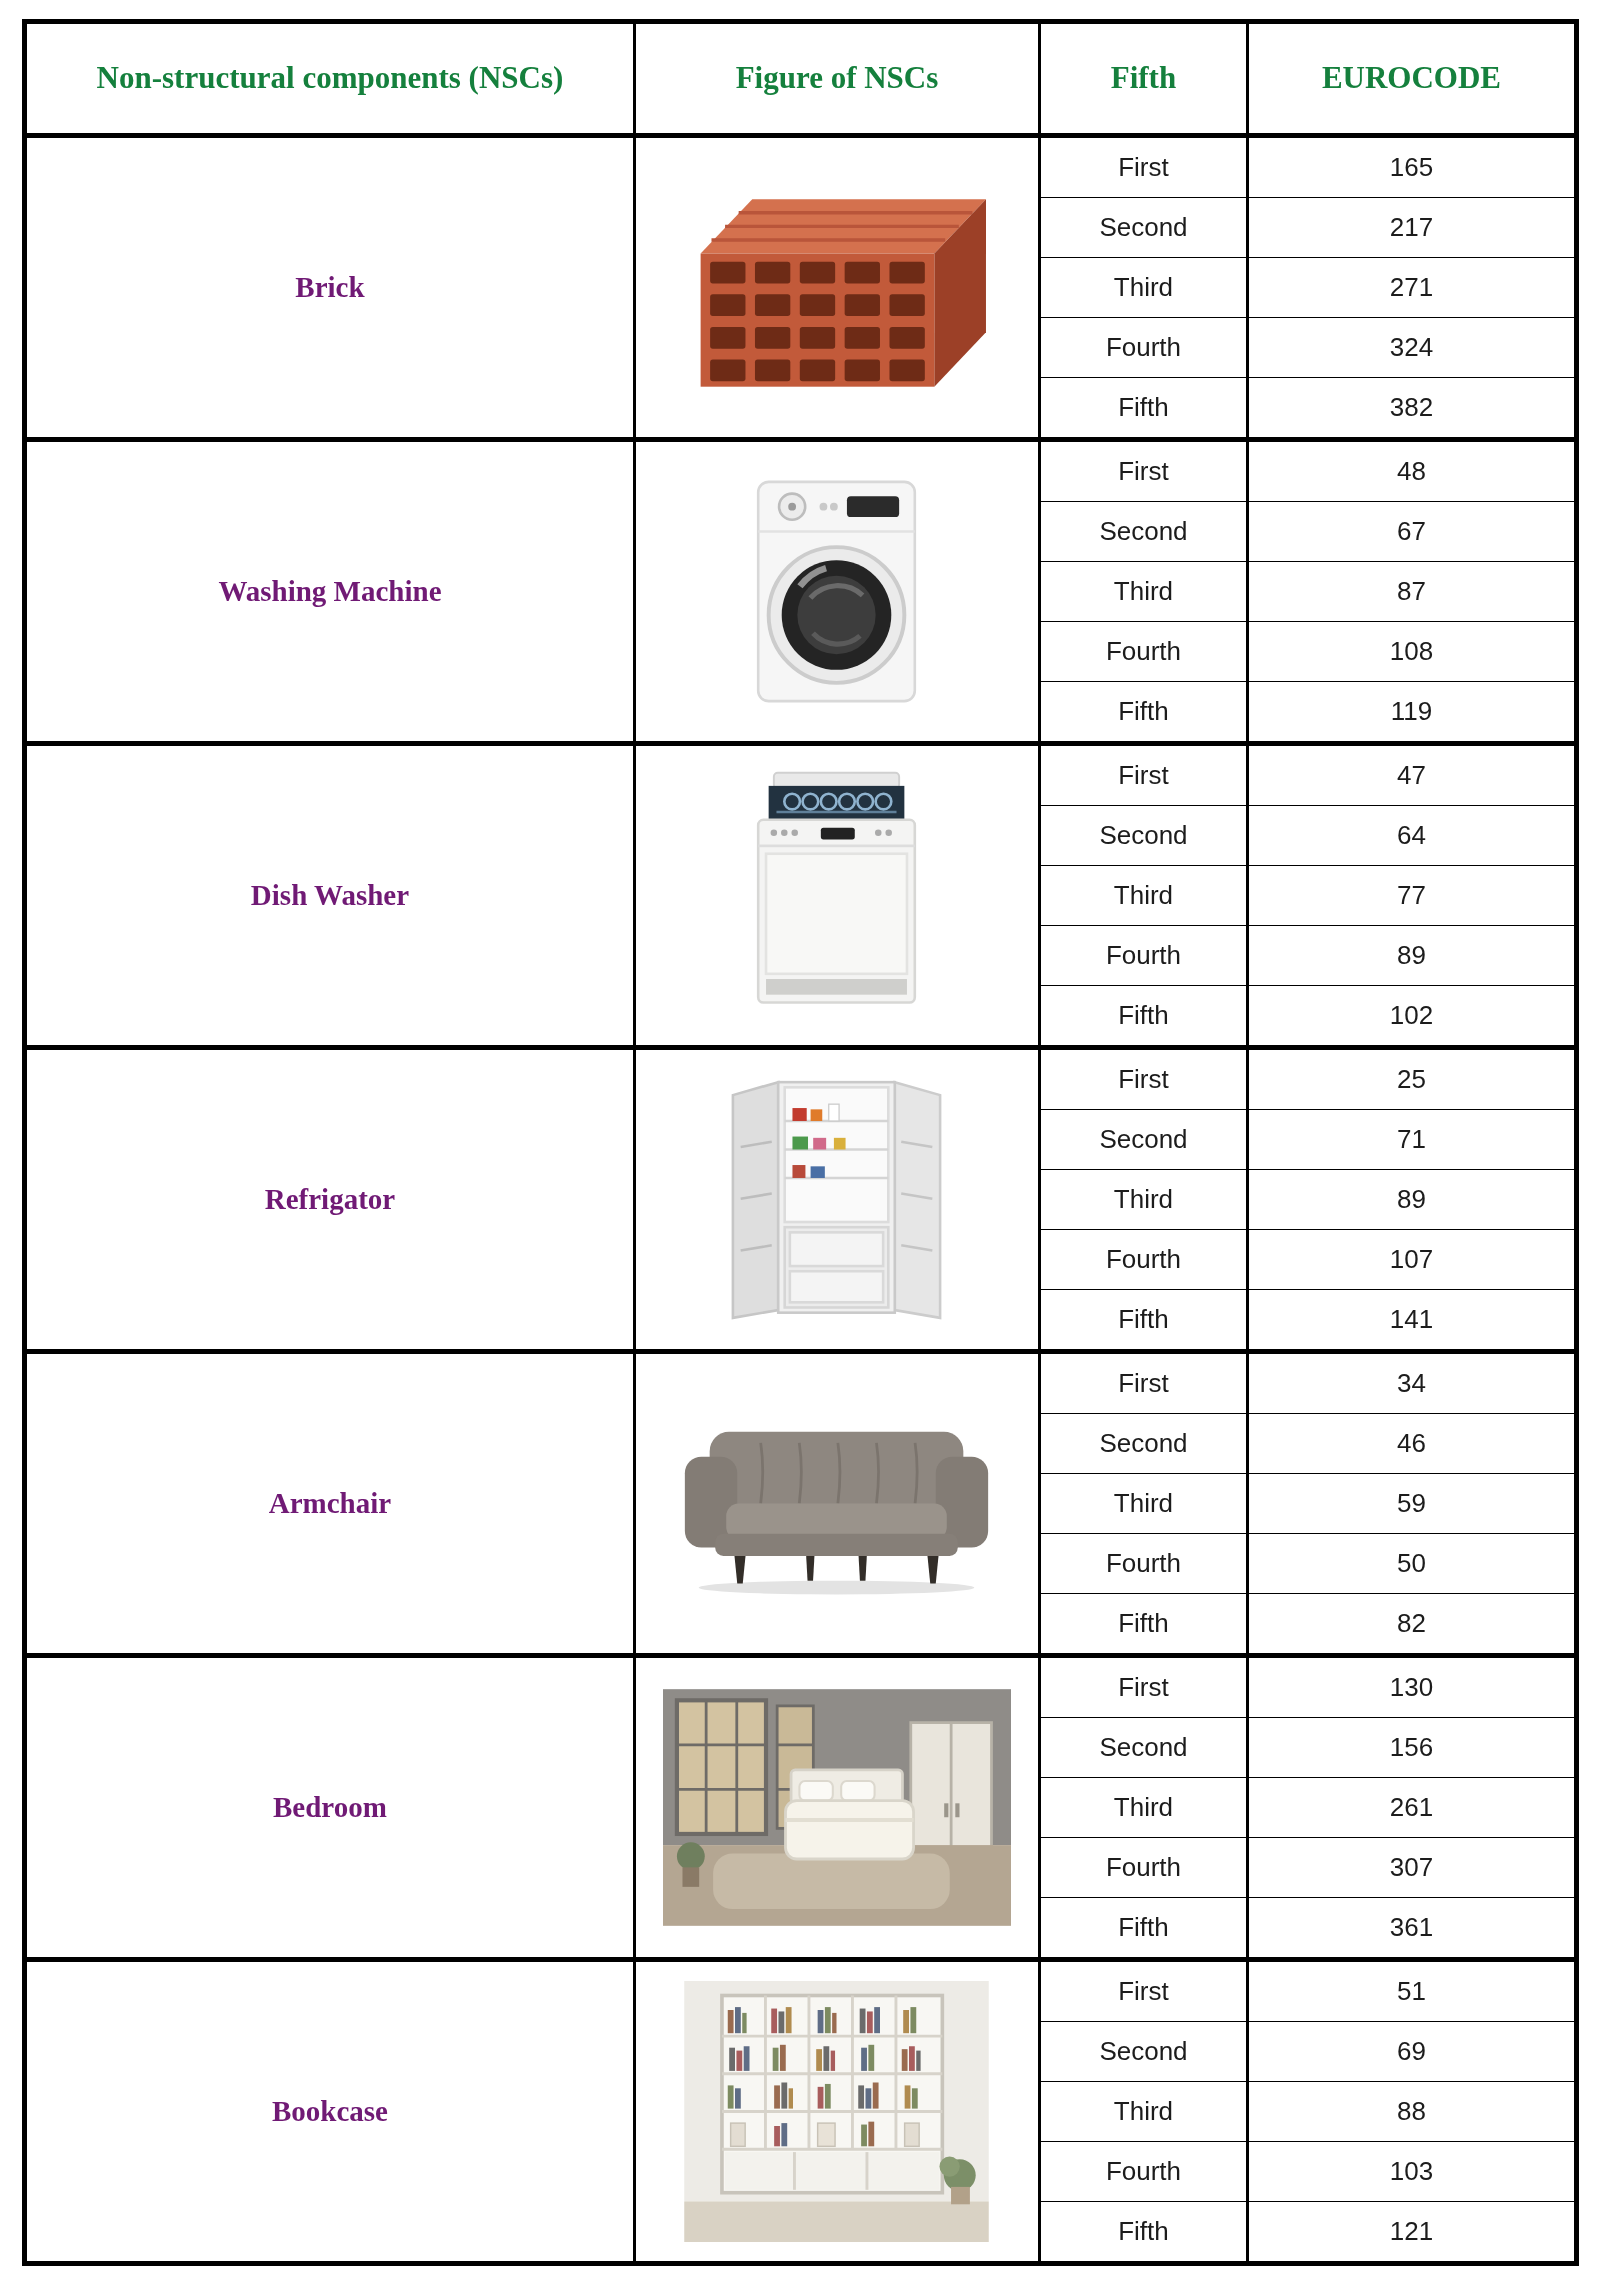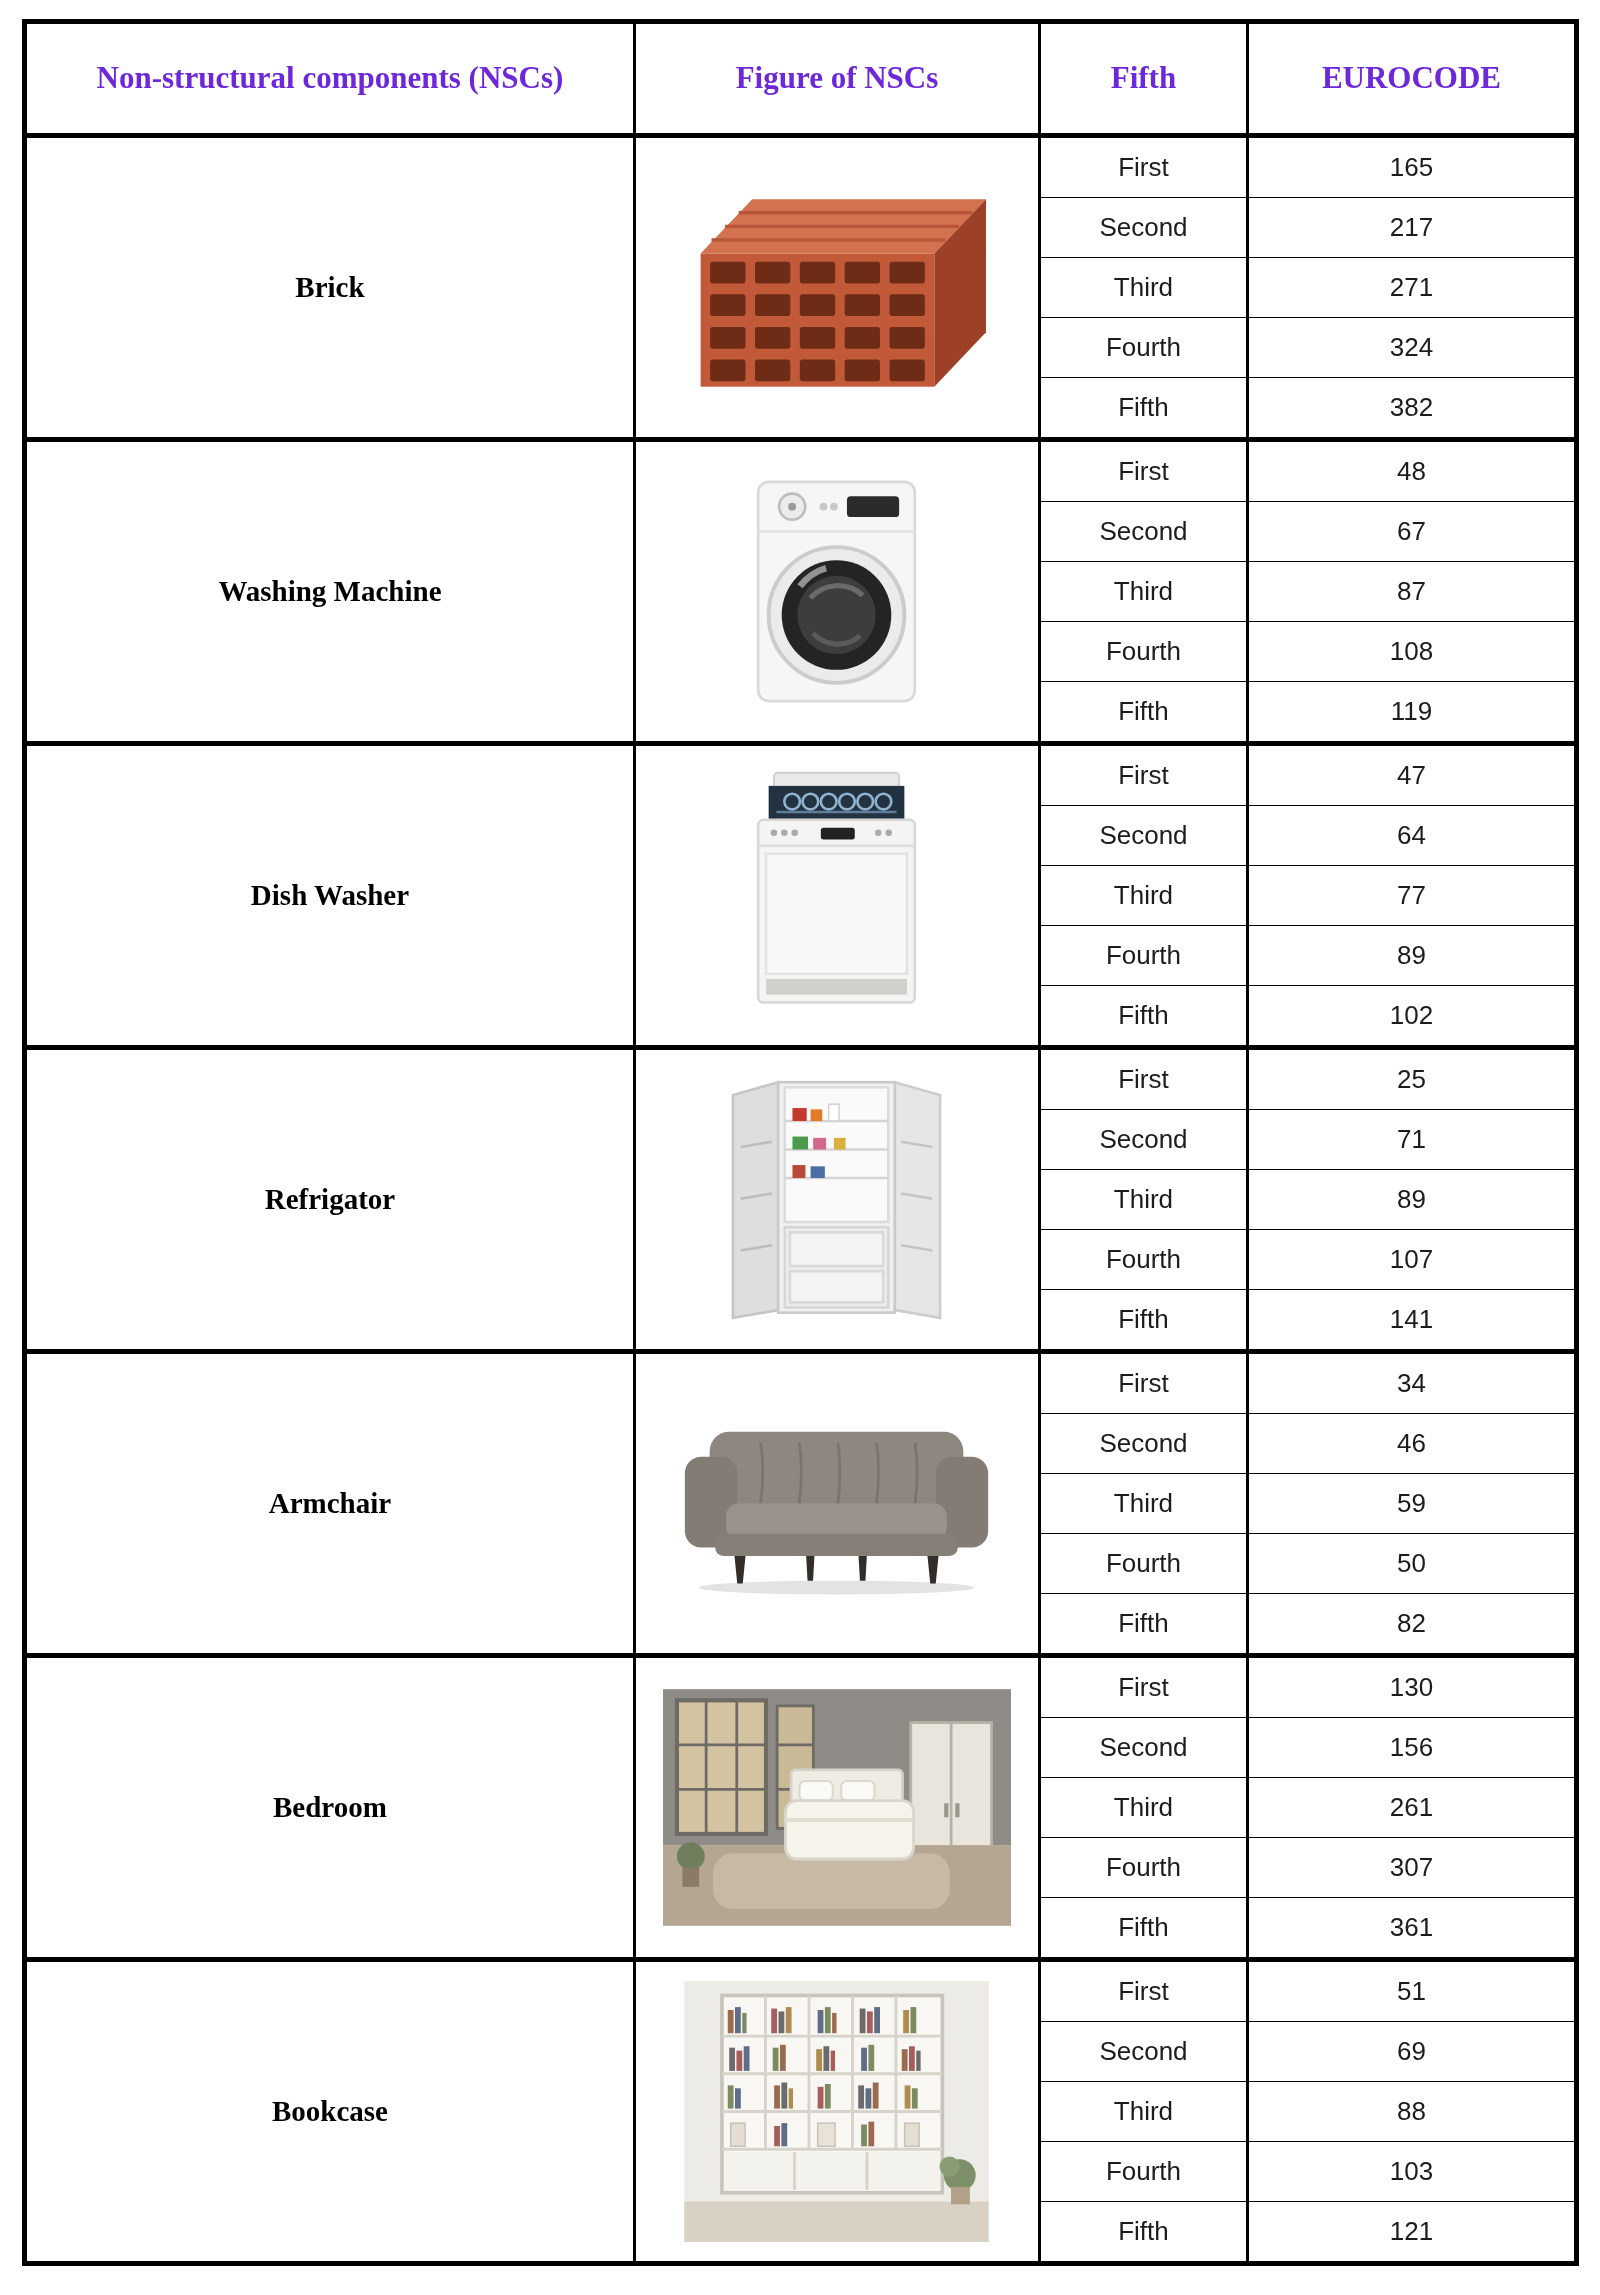--- a/index.html
+++ b/index.html
@@ -17,35 +17,35 @@
     border-collapse: collapse;
     table-layout: fixed;
     border: 5.4px solid #000;
     background: #fff;
   }
   th {
     font-family: "Liberation Serif", serif;
     font-weight: bold;
     font-size: 31px;
     line-height: 1.15;
-    color: #6d28d9;
+    color: #15803d;
     text-align: center;
     vertical-align: middle;
     height: 103px;
     border: 3.3px solid #000;
     border-top-width: 5.4px;
     border-bottom-width: 5.4px;
     padding: 3.3px 9.8px;
   }
   td { border: 3.3px solid #000; vertical-align: middle; }
   td.name-cell {
     font-family: "Liberation Serif", serif;
     font-weight: bold;
     font-size: 29px;
-    color: #000000;
+    color: #701a75;
     text-align: center;
     border-top-width: 5.4px;
     border-bottom-width: 5.4px;
     padding: 0 11px;
   }
   td.figure-cell {
     text-align: center;
     border-top-width: 5.4px;
     border-bottom-width: 5.4px;
     padding: 4.4px 2.2px;

